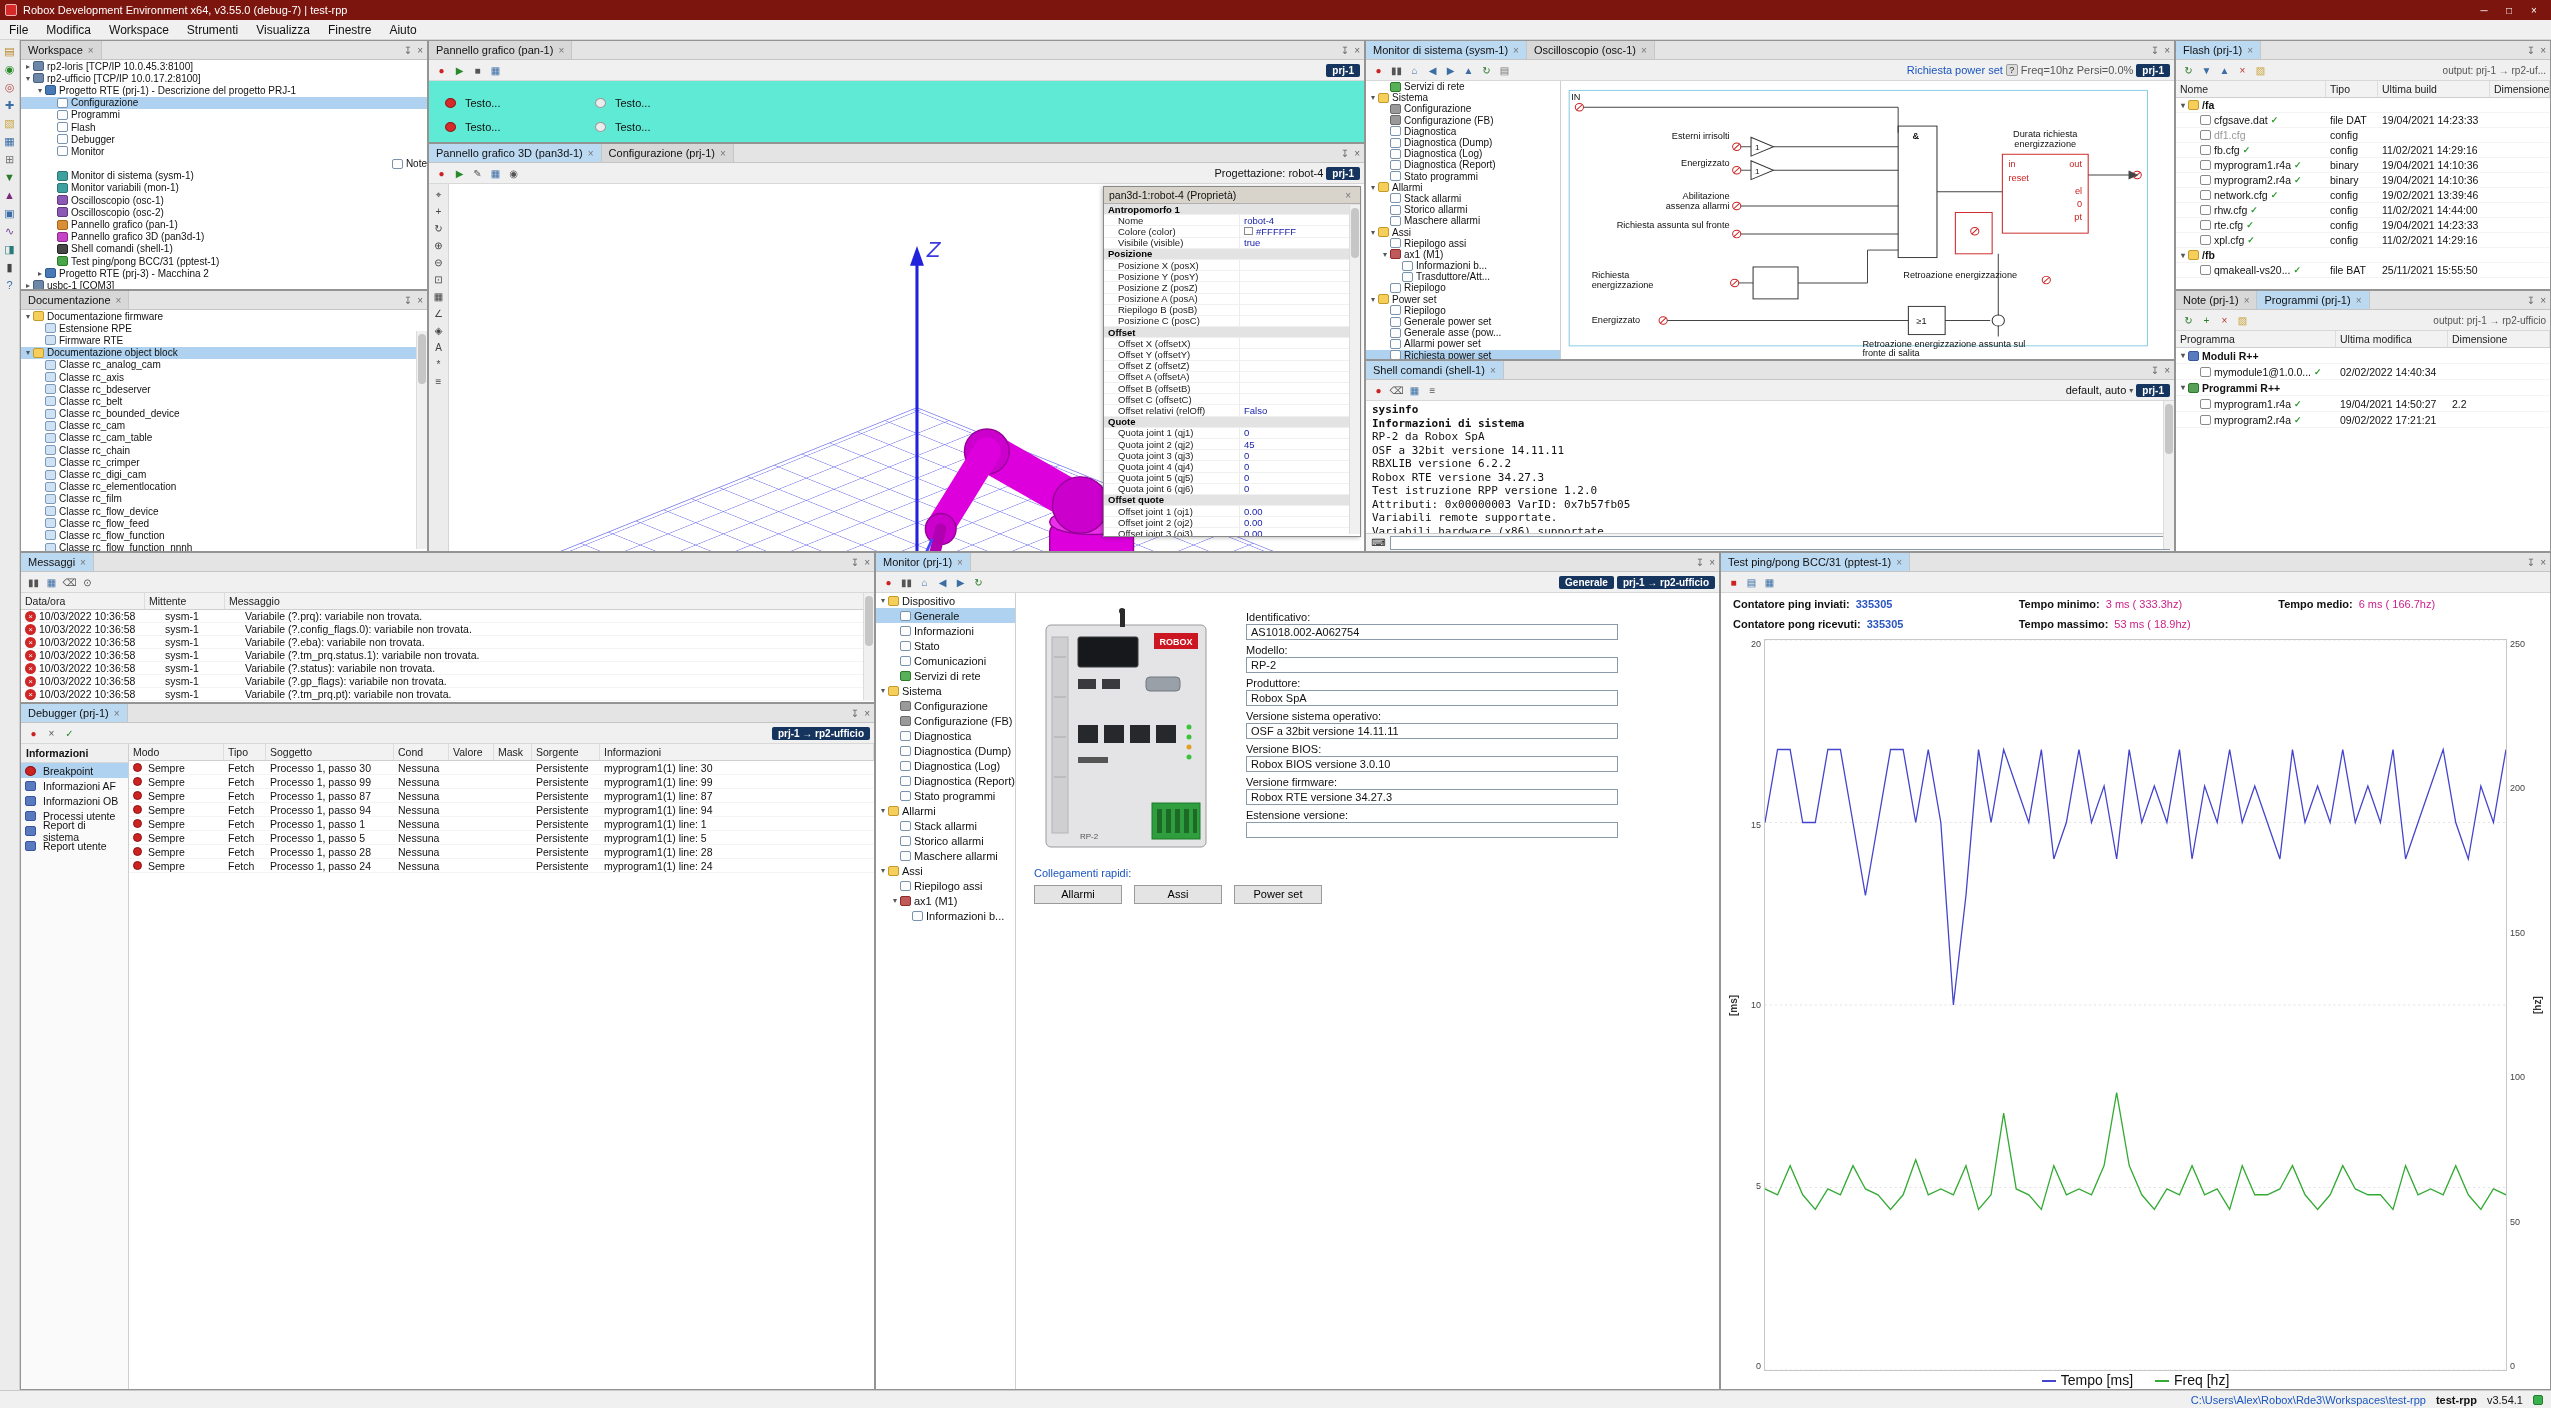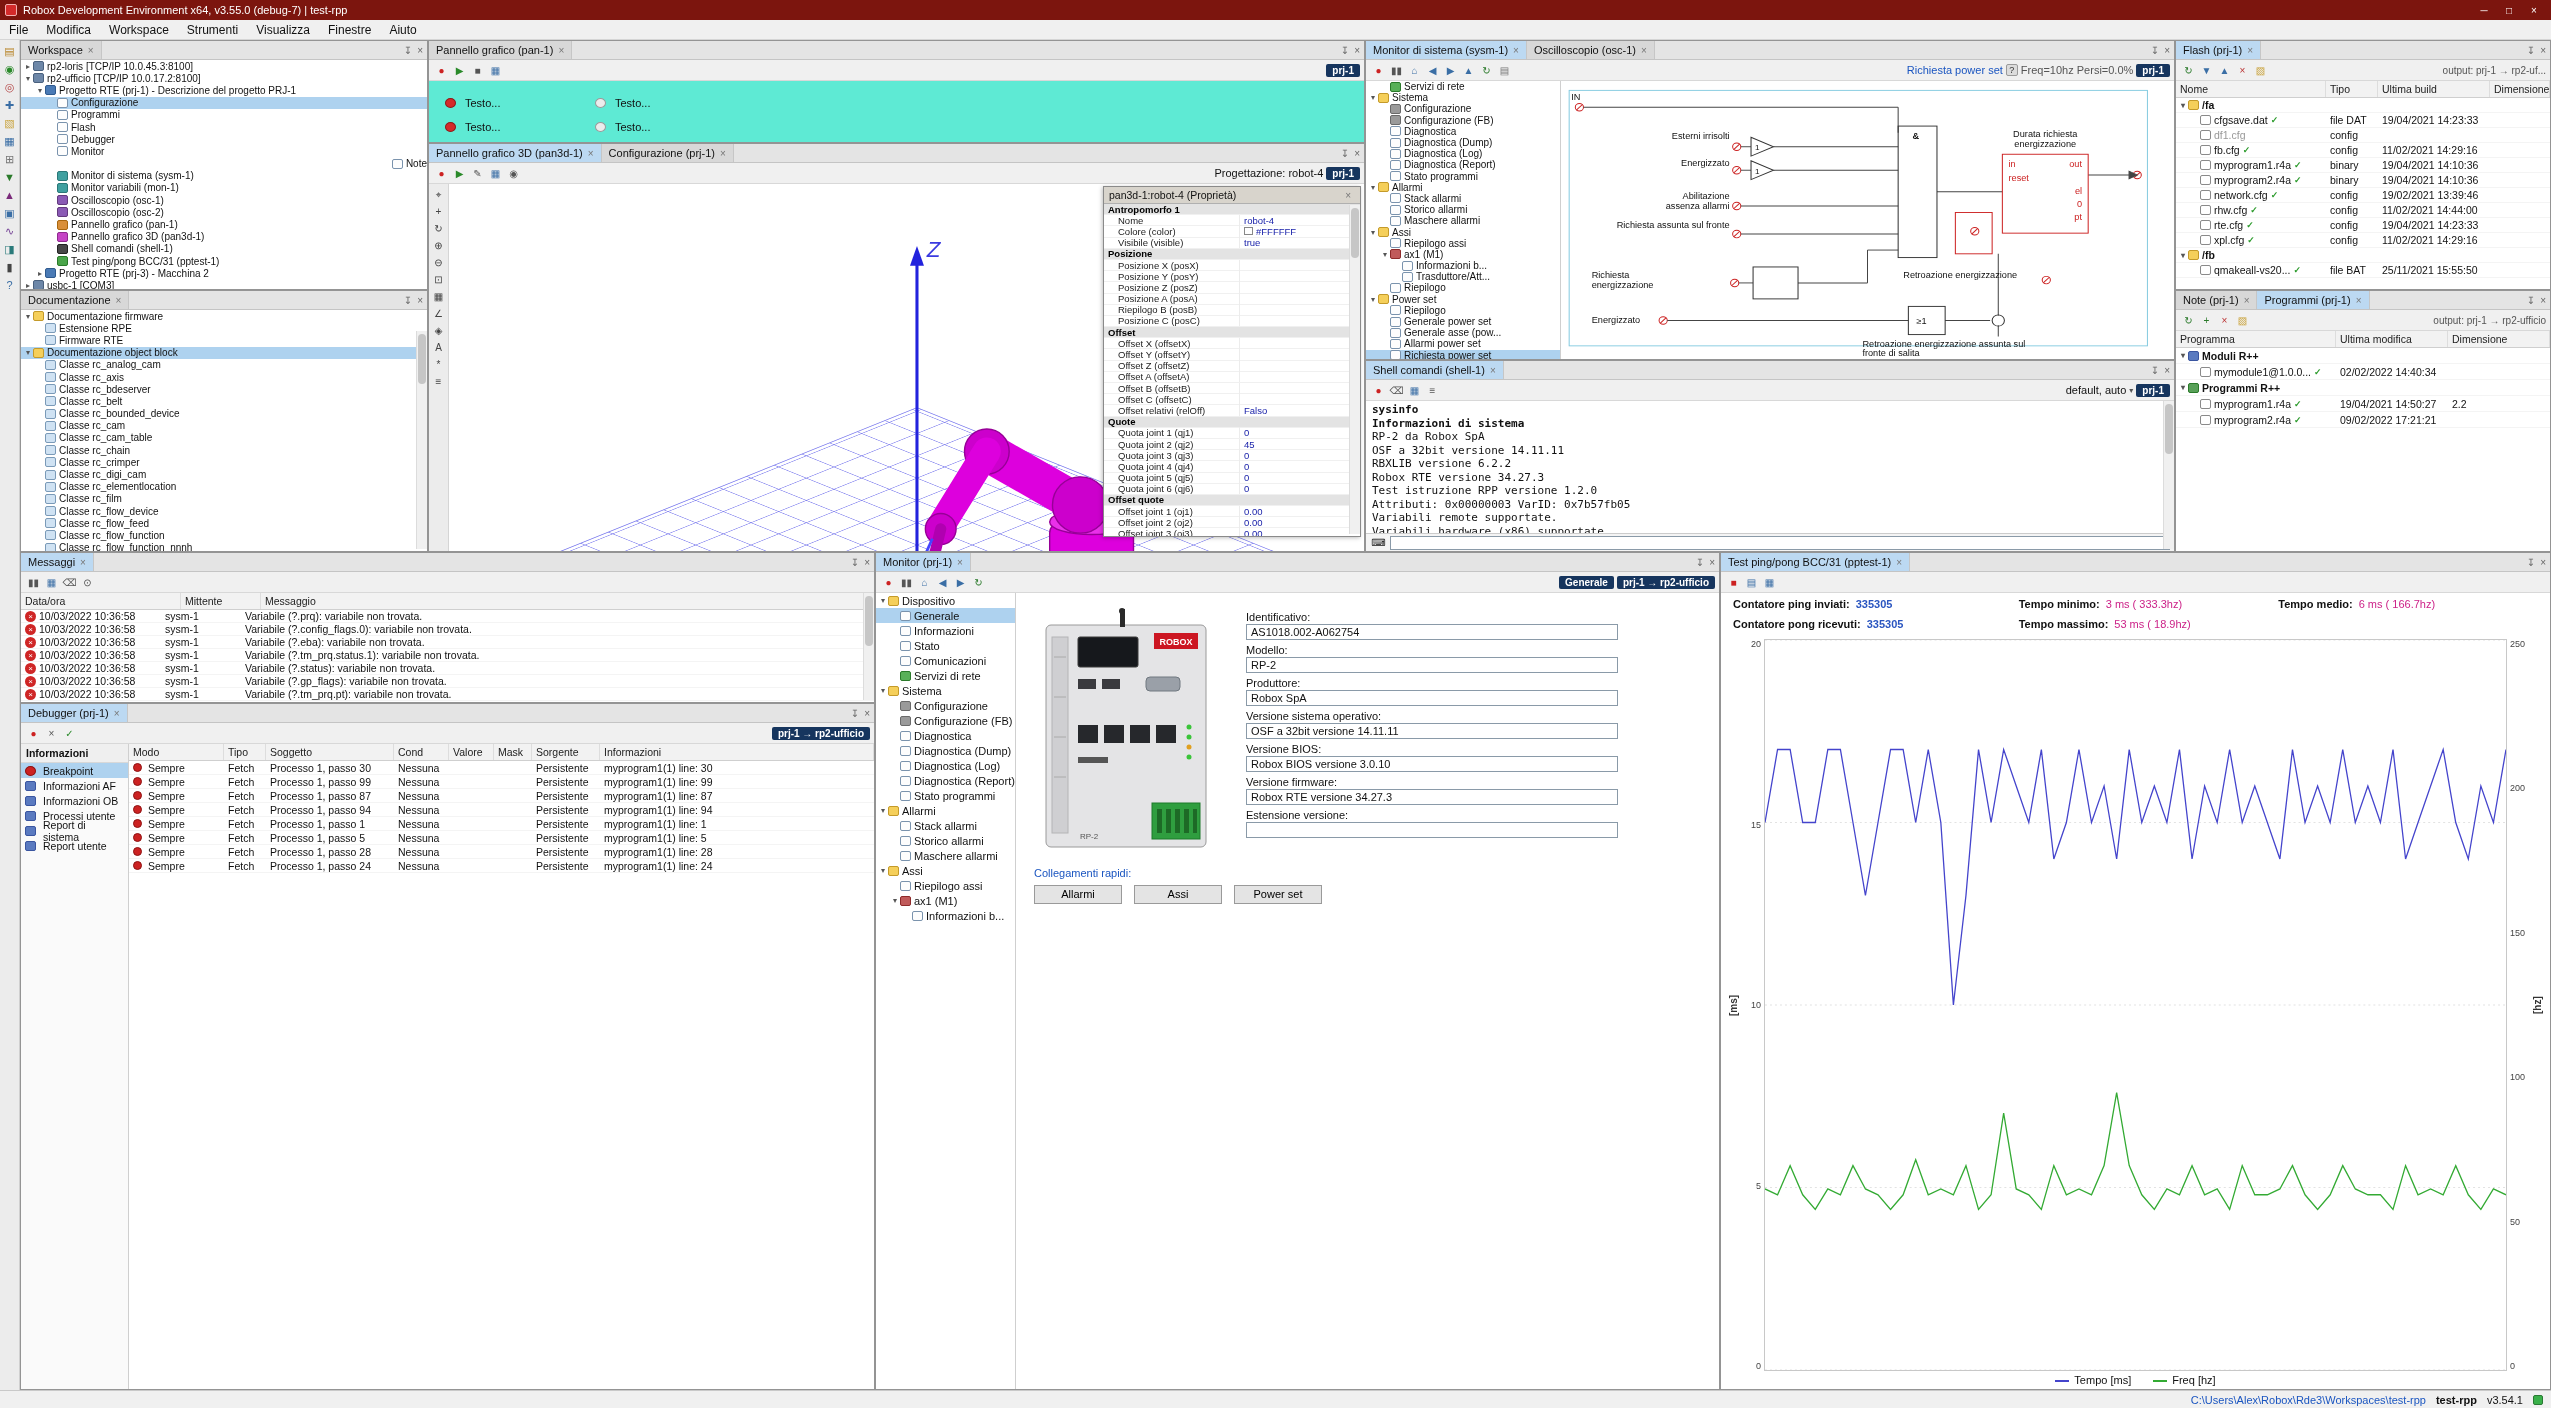--- a/index.html
+++ b/index.html
@@ -98,21 +98,21 @@
 
 .stats{display:grid;grid-template-columns:1.1fr 1fr 1fr;padding:5px 12px 2px;row-gap:3px;font-size:11px;min-height:44px}
 .stat b{margin-right:6px}
 .v-blue{color:#2a55c0;font-weight:bold}
 .v-mag{color:#cc2288}
 .chartwrap{flex:1;display:flex;padding:2px 6px 0}
 .ylab{writing-mode:vertical-rl;transform:rotate(180deg);font-size:10px;color:#333;width:13px;display:flex;align-items:center;justify-content:center;font-weight:bold}
 .yticks{display:flex;flex-direction:column;justify-content:space-between;font-size:9px;color:#444;width:24px;text-align:right;padding:0 3px}
 .plot{flex:1;border:1px solid #c8c8c8;background:#fff;position:relative}
 .plot svg{position:absolute;left:0;top:0;width:100%;height:100%}
-.legend{height:18px;min-height:18px;display:flex;justify-content:center;align-items:center;gap:22px;font-size:11px}
+.legend{height:18px;min-height:18px;display:flex;justify-content:center;align-items:center;gap:22px;font-size:14px}
 .lsw{display:inline-block;width:14px;height:2px;margin-right:5px;vertical-align:middle}
 
 .vsb{position:absolute;right:0;top:40px;bottom:2px;width:11px;background:#f0f0f0;border-left:1px solid #dcdcdc}
 .vsb .thumb{position:absolute;left:1px;right:1px;top:3px;height:50px;background:#c6c6c6;border-radius:4px}
 .pan1body{flex:1;background:#5eead4;display:grid;grid-template-columns:150px 150px;grid-auto-rows:24px;padding:10px 16px;align-items:center;align-content:start}
 .pan1item{display:flex;align-items:center;gap:6px;font-size:11px}
 .canvas3d{flex:1;position:relative;background:#fff}
 .tools3d{width:20px;min-width:20px;background:#ececec;border-right:1px solid #d5d5d5;display:flex;flex-direction:column;align-items:center;gap:2px;padding-top:3px}
 .t3i{width:16px;height:15px;font-size:10px;line-height:15px;text-align:center;color:#444}
 .diagwrap{flex:1;position:relative;background:#fff}
@@ -1413,21 +1413,21 @@
   </div>
   <div class="toolbar">
     <div class="tbicons">
         <span class="tbi" style="color: rgb(85, 85, 85);">▮▮</span>
         <span class="tbi" style="color: rgb(58, 110, 165);">▦</span>
         <span class="tbi" style="color: rgb(85, 85, 85);">⌫</span>
         <span class="tbi" style="color: rgb(85, 85, 85);">⊙</span>
       </div>
   </div>
   <div class="thead">
-    <div class="th" style="width:160px">Data/ora</div>
+    <div class="th" style="width:124px">Data/ora</div>
     <div class="th" style="width:80px">Mittente</div>
     <div class="th" style="flex:1">Messaggio</div>
   </div>
   <div style="flex:1;overflow:hidden">
 
       <div class="tr" style="height:13px">
         <div class="td" style="width:140px;display:flex;align-items:center;padding-left:1px">
           <span class="err-ic"></span>
           <span>10/03/2022 10:36:58</span>
         </div>

